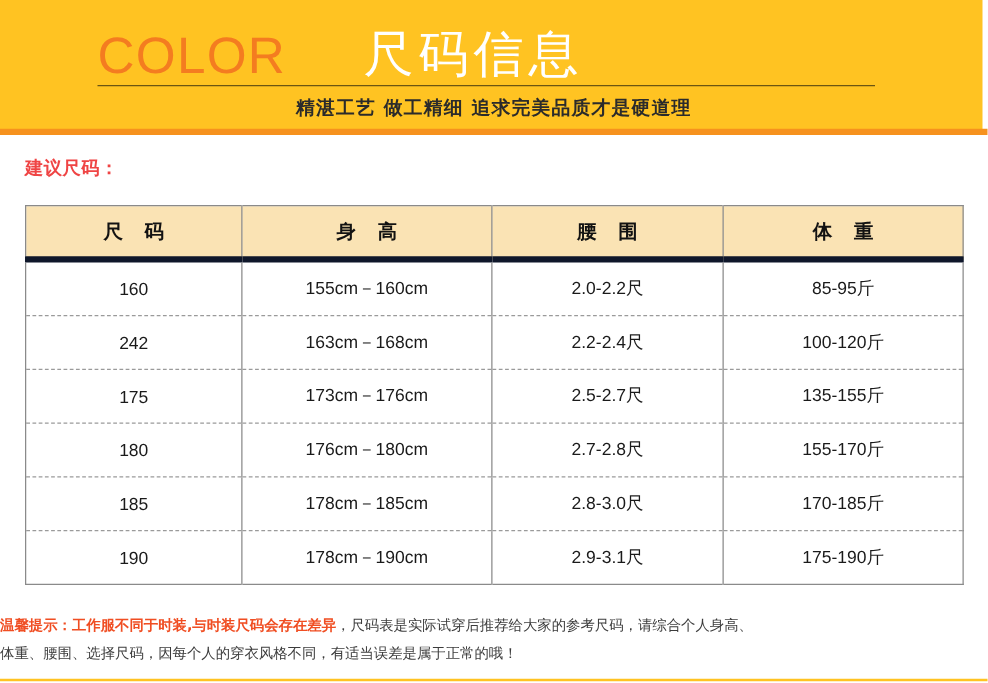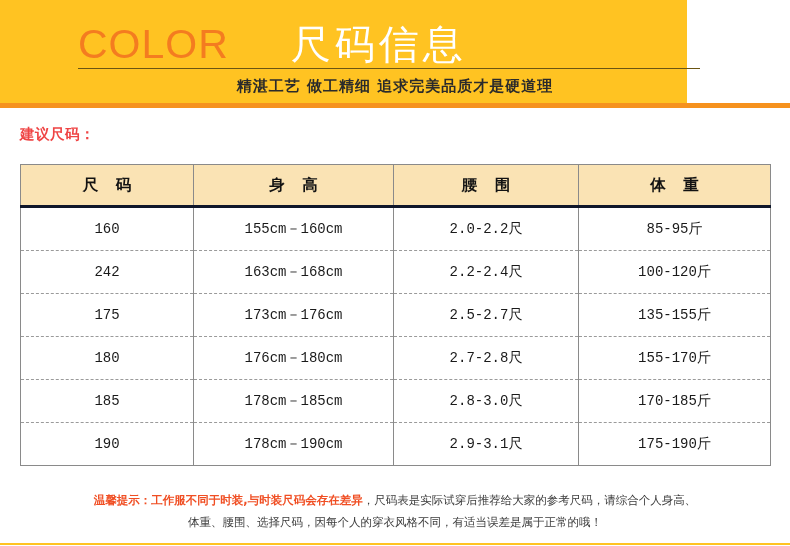--- a/index.html
+++ b/index.html
@@ -10,21 +10,21 @@
     width: 790px;
     height: 546px;
     background: #ffffff;
     font-family: "Liberation Sans", "DejaVu Sans", sans-serif;
     overflow: hidden;
   }
 
   
   .banner {
     position: relative;
-    width: 687px;
+    width: 786px;
     height: 108px;
     background: #FFC322;
     box-sizing: border-box;
   }
   .banner-inner {
     position: relative;
     width: 790px;
     height: 108px;
   }
   .title-row {
@@ -113,45 +113,44 @@
   .size-table th {
     height: 38px;
     background: #FAE3B4;
     color: #121212;
     font-size: 15.5px;
     font-weight: bold;
     letter-spacing: 6px;
     text-indent: 6px;
     text-align: center;
     border-right: 1px solid #8a8a8a;
-    border-bottom: 3px solid #0f172a;
+    border-bottom: 5px solid #0f172a;
     font-family: "DejaVu Sans", "Liberation Sans", sans-serif;
   }
   .size-table th:last-child { border-right: none; }
 
   .size-table td {
     height: 40px;
     text-align: center;
     font-size: 14px;
     color: #1a1a1a;
     border-right: 1px solid #8a8a8a;
     border-bottom: 1px dashed #9a9a9a;
-    font-family: Liberation Mono, monospace;
+    font-family: Liberation Sans, sans-serif;
     white-space: nowrap;
   }
   .size-table td:last-child { border-right: none; }
   .size-table tr:last-child td { border-bottom: none; }
 
   
   .footer-note {
     position: absolute;
     left: 0;
     top: 489px;
     width: 790px;
-    text-align: center;
     font-size: 11.5px;
     line-height: 22px;
     color: #3c3c3c;
     font-family: "DejaVu Sans", "Liberation Sans", sans-serif;
   }
   .footer-note .hl {
     color: #F04E23;
     font-weight: bold;
   }
   .bottom-rule {

